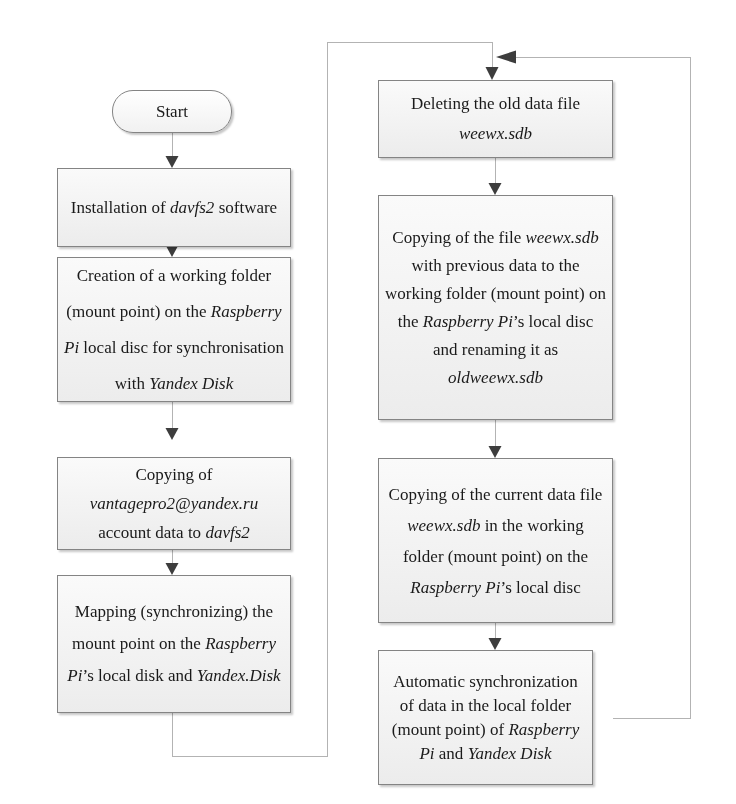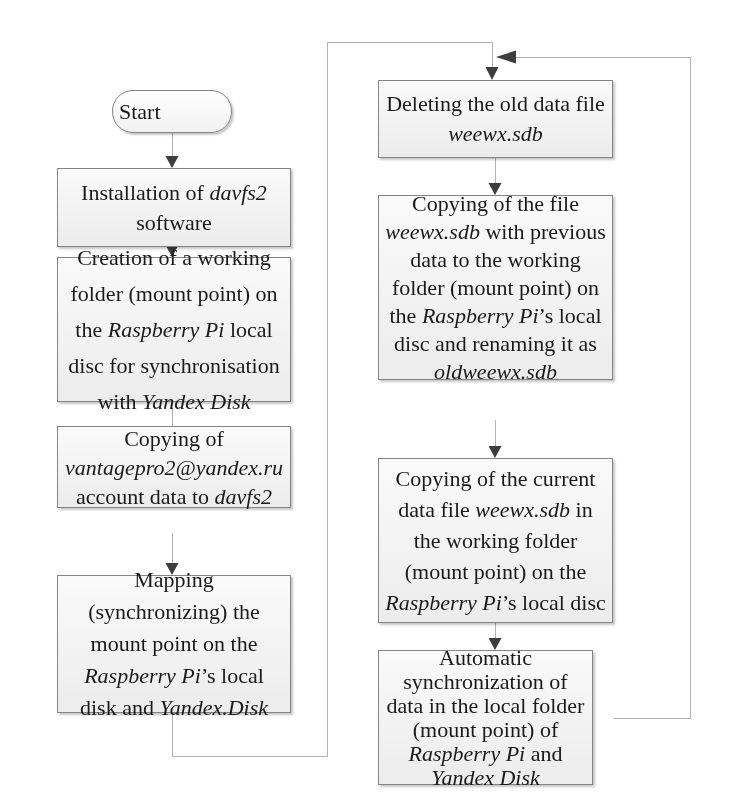--- a/index.html
+++ b/index.html
@@ -18,38 +18,38 @@
     background:var(--bg);
     font-family:"Liberation Serif","DejaVu Serif",serif;
     color:var(--text);
     overflow:hidden;
   }
   svg.wires{position:absolute;left:0;top:0;z-index:1;}
   svg.wires polyline, svg.wires line{stroke:var(--line);stroke-width:1;fill:none;shape-rendering:crispEdges;}
   svg.wires polygon{fill:var(--arrow);stroke:none;}
   .node{
     position:absolute;z-index:2;box-sizing:border-box;
-    display:flex;align-items:center;justify-content:flex-start;
+    display:flex;align-items:center;justify-content:center;
     text-align:center;
     background:linear-gradient(to bottom,var(--box-fill-top),var(--box-fill-bottom));
     border:1px solid var(--box-border);
     box-shadow:2px 2px 2px rgba(0,0,0,0.22);
-    font-size:22px;
+    font-size:17px;
     padding:2px 6px;
   }
   .node .node-text{display:inline;}
   .terminator{border-radius:21px;background:linear-gradient(to bottom,#ffffff,#f1f1f1);}
   
   #n-start{left:112px;top:90px;width:120px;height:43px;}
   #n1{left:57px;top:168px;width:234px;height:79px;line-height:30px;}
   #n2{left:57px;top:257px;width:234px;height:145px;line-height:36px;}
-  #n3{left:57px;top:426px;width:234px;height:82px;line-height:29px;}
+  #n3{left:57px;top:457px;width:234px;height:93px;line-height:29px;}
   #n4{left:57px;top:575px;width:234px;height:138px;line-height:32px;}
   #n5{left:378px;top:80px;width:235px;height:78px;line-height:30px;}
-  #n6{left:378px;top:195px;width:235px;height:185px;line-height:28px;}
+  #n6{left:378px;top:195px;width:235px;height:225px;line-height:28px;}
   #n7{left:378px;top:458px;width:235px;height:165px;line-height:31px;}
   #n8{left:378px;top:650px;width:215px;height:135px;line-height:24px;}
 </style>
 </head>
 <body>
 
 <div class="canvas">
 
   <svg class="wires" width="736" height="804" viewBox="0 0 736 804">
 

